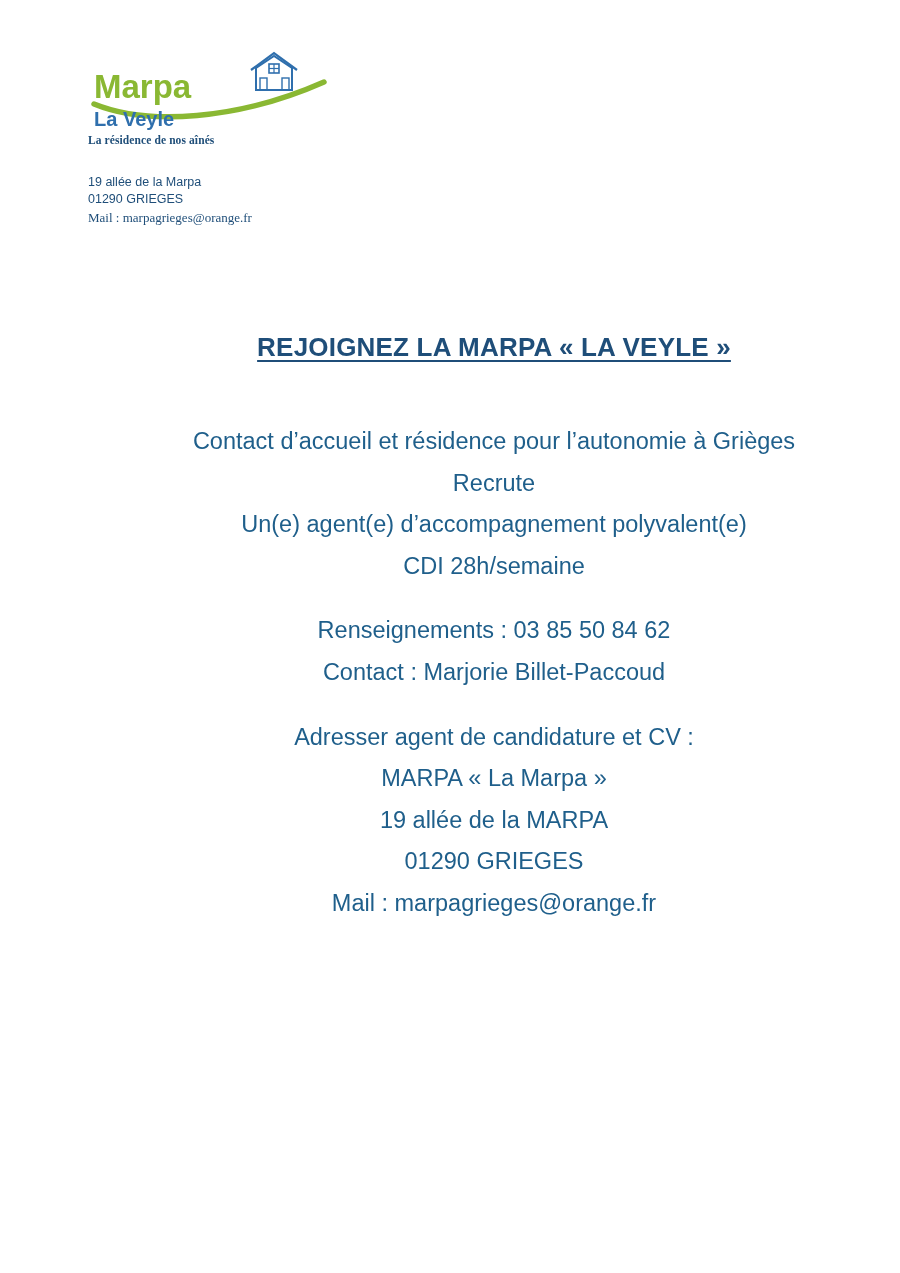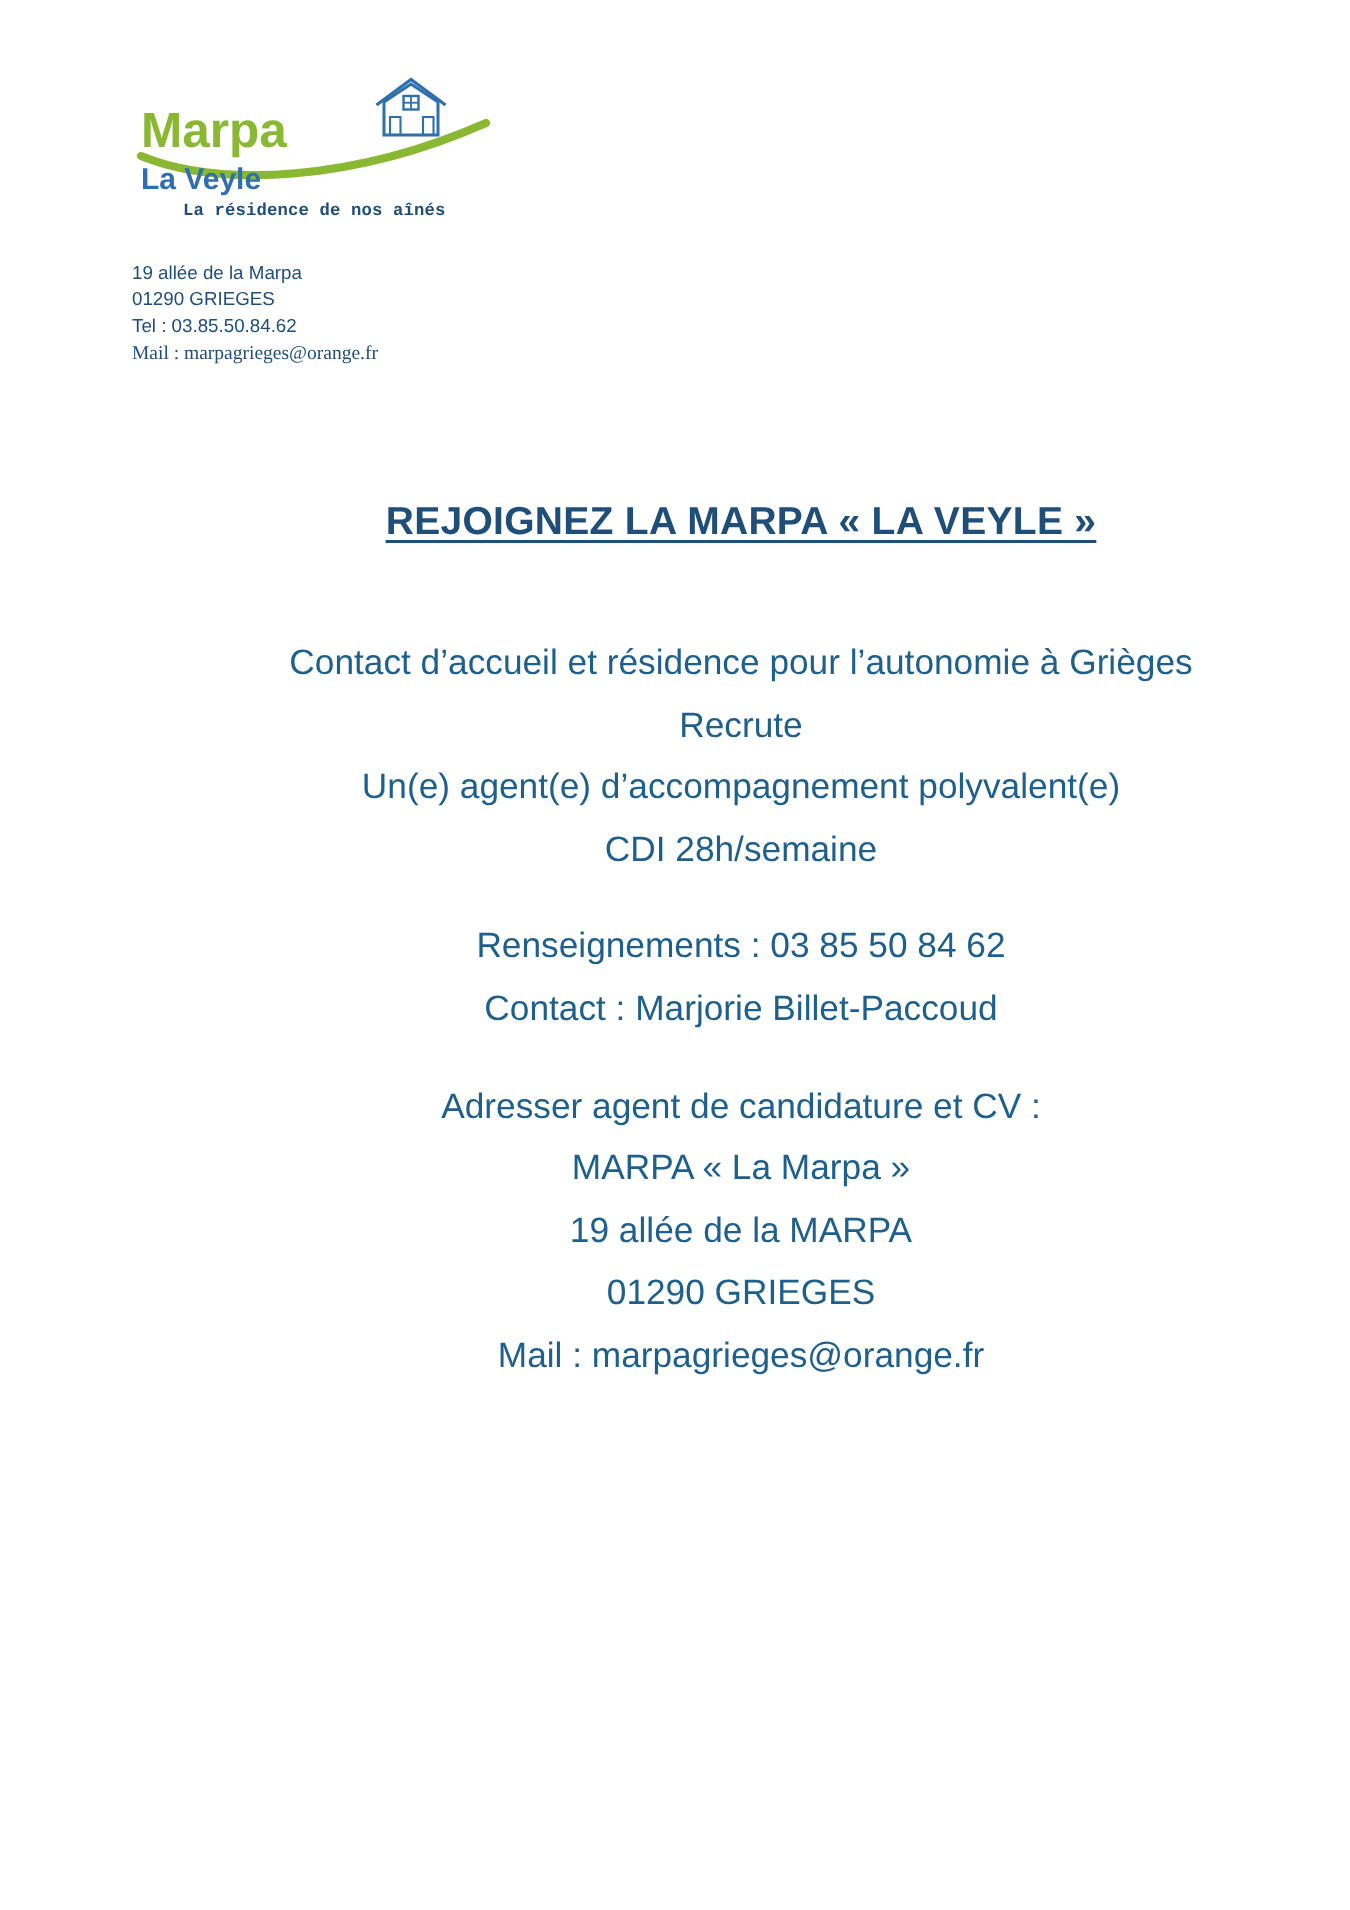--- a/index.html
+++ b/index.html
@@ -28,27 +28,26 @@
     position: relative;
     width: 240px;
     height: 100px;
   }
 
   .logo-svg {
     display: block;
   }
 
   .logo-tagline {
-    font-family: Liberation Mono, monospace;
+    font-family: Liberation Serif, serif;
     font-size: 11.5px;
     font-weight: bold;
     color: #1f4e79;
     letter-spacing: 0.1px;
     margin-top: -6px;
-    margin-left: 34px;
   }
 
   .address-block {
     margin-top: 26px;
     font-size: 12.5px;
     line-height: 1.38;
     color: #1f4e79;
     font-family: "Liberation Sans", sans-serif;
   }
 
@@ -116,21 +115,20 @@
 
       <text x="6" y="50" font-family="Liberation Sans, sans-serif" font-size="33" font-weight="bold" fill="#8ab833">Marpa</text>
       <text x="6" y="78" font-family="Liberation Sans, sans-serif" font-size="20" font-weight="bold" fill="#2f6fad">La Veyle</text>
     </svg>
     <div class="logo-tagline">La résidence de nos aînés</div>
   </div>
 
   <div class="address-block">
     <div>19 allée de la Marpa</div>
     <div>01290 GRIEGES</div>
-    <div>Tel : 03.85.50.84.62</div>
     <div class="address-mail">Mail : marpagrieges@orange.fr</div>
   </div>
 
 </div>
 
 <div class="notice">
 
   <h1 class="notice-title">REJOIGNEZ LA MARPA « LA VEYLE »</h1>
 
   <p class="para">

